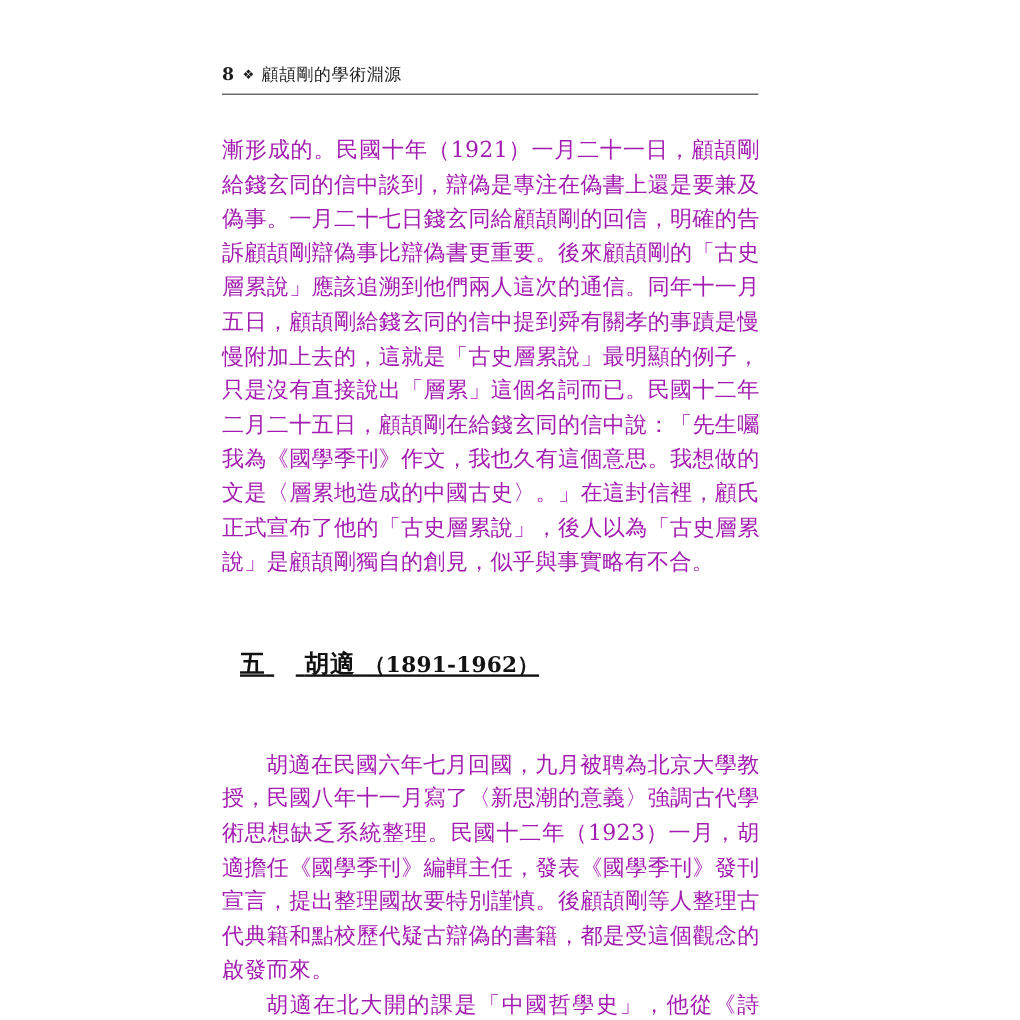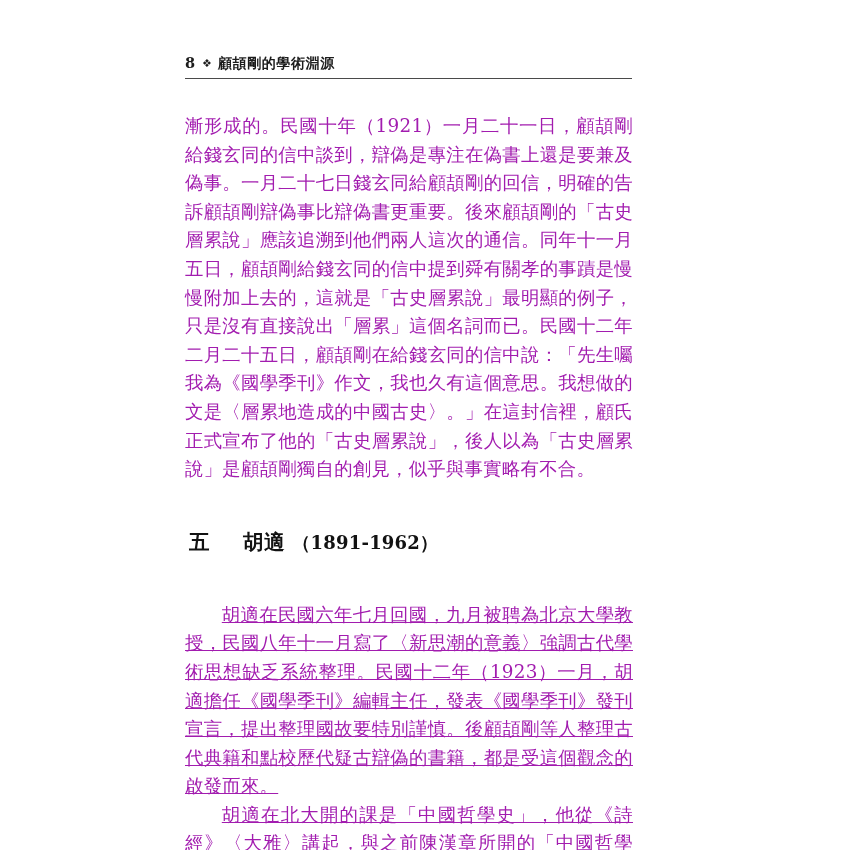--- a/index.html
+++ b/index.html
@@ -43,21 +43,21 @@
   }
   .rh-orn {
     font-size: 11px;
     color: #1c1c1c;
     margin: 0 6px 0 7px;
     position: relative;
     top: -1px;
   }
   .rh-title {
     font-size: 14px;
-    font-weight: 700;
+    font-weight: 400;
     color: #1c1c1c;
     letter-spacing: 0.6px;
   }
   .head-rule {
     position: absolute;
     left: 185px;
     top: 78px;
     width: 447px;
     height: 0;
     border-top: 1.1px solid #4a4a4a;
@@ -77,37 +77,37 @@
     line-height: 28.6px;
     text-align: justify;
     text-align-last: left;
     text-justify: inter-ideograph;
     letter-spacing: 0.25px;
     color: #a21caf;
     font-family: "DejaVu Serif", "Liberation Serif", serif;
   }
   .para.indent {
     text-indent: 2em;
-    text-decoration: underline;
   }
   .para + .para {
     margin-top: 0;
   }
 
   
   .section-heading {
-    margin: 4px;
+    margin: 15px;
     padding: 0;
     font-size: 20.5px;
     line-height: 28px;
     font-weight: 700;
     color: #121212;
     letter-spacing: 0.4px;
     white-space: nowrap;
     font-family: "DejaVu Serif", "Liberation Serif", serif;
+    text-decoration: underline;
   }
   .heading-num {
     font-weight: 700;
   }
   .heading-gap {
     display: inline-block;
     width: 18px;
   }
   .heading-name {
     font-weight: 700;

